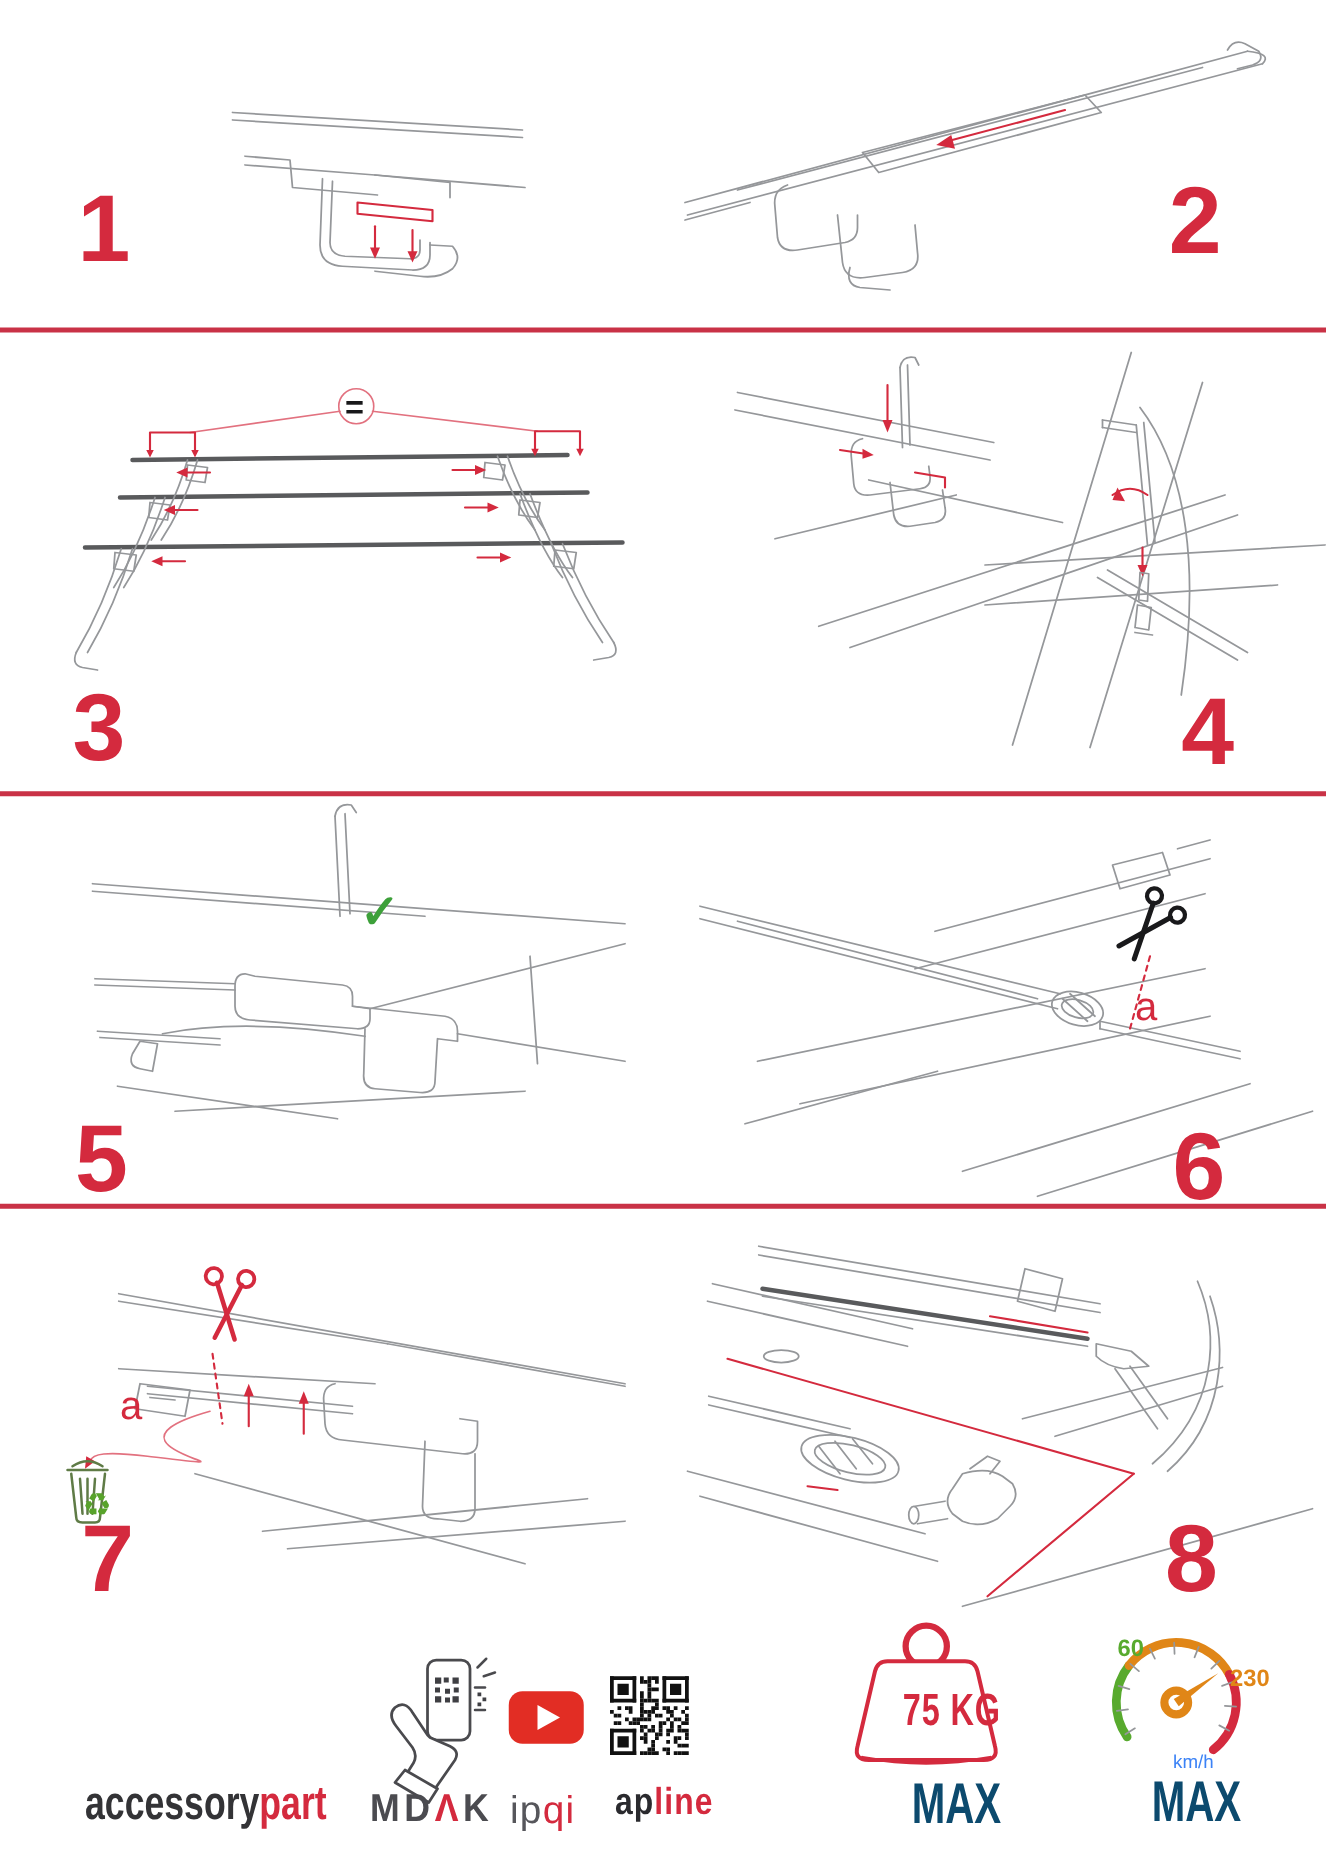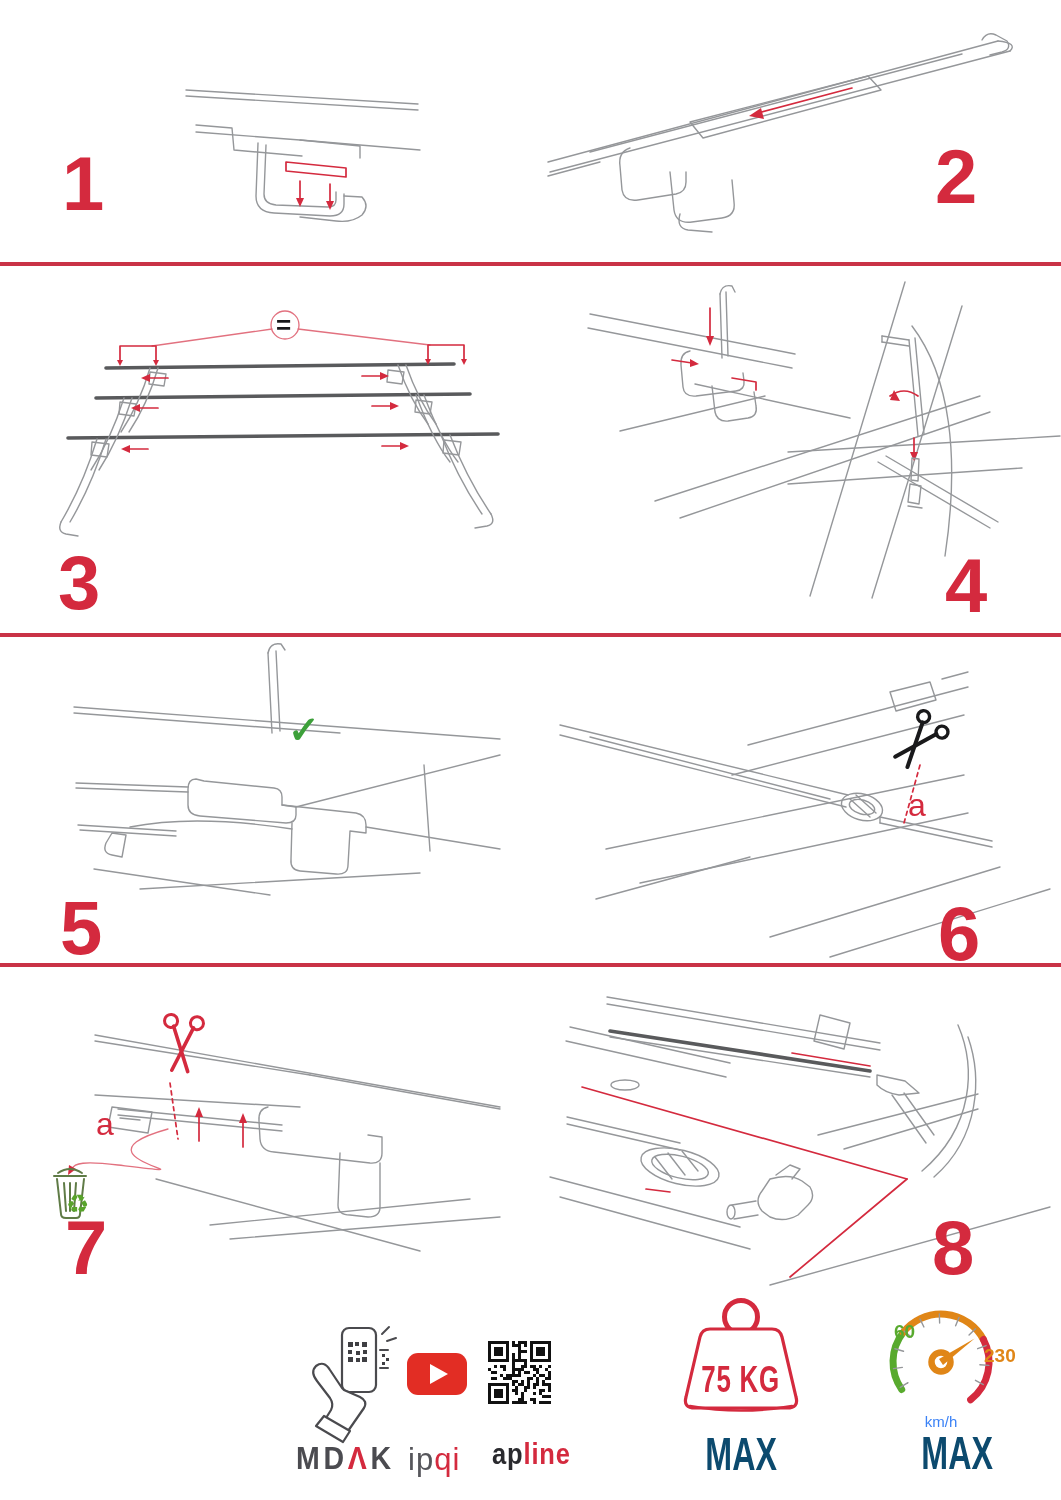--- a/index.html
+++ b/index.html
@@ -17,39 +17,39 @@
   .illu .blk{stroke:#19191b;}
   .illu .grnline{stroke:#5f7b46;stroke-width:2;}
   .illu .dash{stroke-dasharray:4 4;}
   .illu .w{fill:#ffffff;}
   .num{position:absolute;font-size:76px;font-weight:700;color:#d42a3e;line-height:1;}
   .anno{position:absolute;line-height:1;}
   .anno-a{font-size:32px;color:#d42a3e;}
   .anno-eq{font-size:26px;font-weight:700;color:#18181a;}
   .anno-check{font-size:38px;font-weight:700;color:#3da03a;}
   .anno-recycle{font-size:26px;color:#58a32b;}
-  .ftxt{position:absolute;line-height:1;white-space:nowrap;margin-top:12px;}
+  .ftxt{position:absolute;line-height:1;white-space:nowrap;}
   .cond{display:inline-block;transform-origin:left bottom;}
   .condc{display:inline-block;transform-origin:center bottom;}
   .brand-title{font-size:72px;font-weight:700;color:#2f27a3;letter-spacing:1px;}
   .brand-sub{font-size:38px;font-weight:700;letter-spacing:0;}
   .brand-sub .p1{color:#333336;}
   .brand-sub .p2{color:#d42a3e;}
   .logo-mdak{font-size:31px;font-weight:700;color:#4b4b50;letter-spacing:4px;}
   .logo-mdak .lam{color:#d42a3e;}
   .logo-ipqi{font-size:31px;font-weight:400;color:#56565b;letter-spacing:1px;}
   .logo-ipqi .qi{color:#d42a3e;}
   .logo-apline{font-size:30px;font-weight:700;color:#2a2a2e;letter-spacing:1px;}
   .logo-apline .ln{color:#d42a3e;}
   .maxlbl{font-size:46px;font-weight:700;color:#0c4a6e;}
   .kg{font-size:36px;font-weight:700;color:#d42a3e;letter-spacing:1px;}
   .spd60{font-size:19px;font-weight:700;color:#58aa2e;}
   .spd120{font-size:19px;font-weight:700;color:#e08617;}
   .kmh{font-size:15px;color:#3b82f6;}
-  .ctr{text-align:center;}
+  .ctr{text-align:right;}
 </style>
 </head>
 <body>
 
 <div class="page">
 
   <section class="step" style="left:0;top:0;width:530px;height:262px">
     <svg class="illu" width="530" height="262" viewBox="0 0 530 262">
       <path d="M186,90 L418,104"></path>
         <path d="M186,96 L418,110"></path>
@@ -317,20 +317,23 @@
         <path d="M204,252 L228,248"></path>
       <ellipse cx="201" cy="245" rx="4" ry="7"></ellipse>
       <path class="red" d="M262,86 L340,99"></path>
       <path class="red" d="M52,120 L377,212"></path>
       <path class="red" d="M260,310 L377,212"></path>
       <path class="red" d="M116,222 L140,225"></path>
     </svg>
     <span class="num" style="left:402px;top:243px">8</span>
   </section>
 
+  <span class="ftxt brand-sub" style="left:68px;top:1424px">
+    <span class="cond" style="transform:scaleX(0.75)"><span class="p1">accessory</span><span class="p2">part</span></span>
+  </span>
 
   <svg class="illu" style="left:302px;top:1322px" width="100" height="104" viewBox="0 0 100 104">
     <rect class="o" x="40" y="6" width="34" height="64" rx="7" style="stroke:#4a4a4e;stroke-width:2.2"></rect>
     <g fill="#3f3f43">
       <rect x="46" y="20" width="5" height="5"></rect>
         <rect x="53" y="20" width="4" height="4"></rect>
         <rect x="60" y="20" width="5" height="5"></rect>
       <rect x="46" y="28" width="4" height="4"></rect>
         <rect x="54" y="29" width="4" height="4"></rect>
         <rect x="61" y="28" width="4" height="4"></rect>

